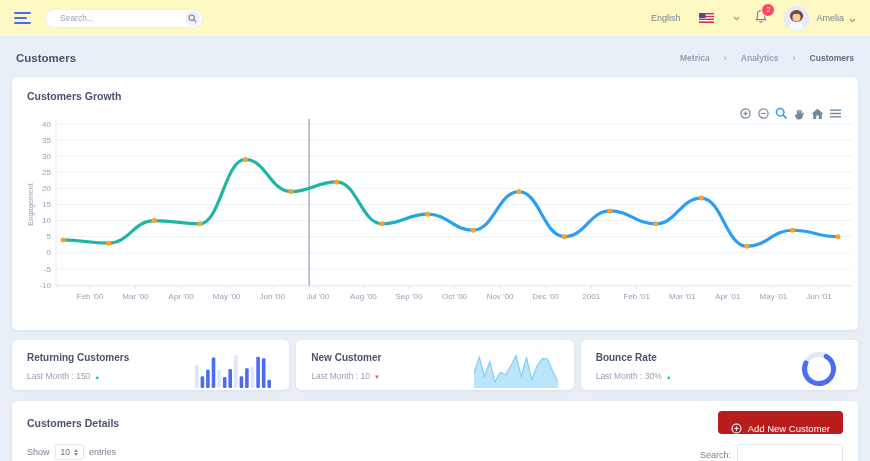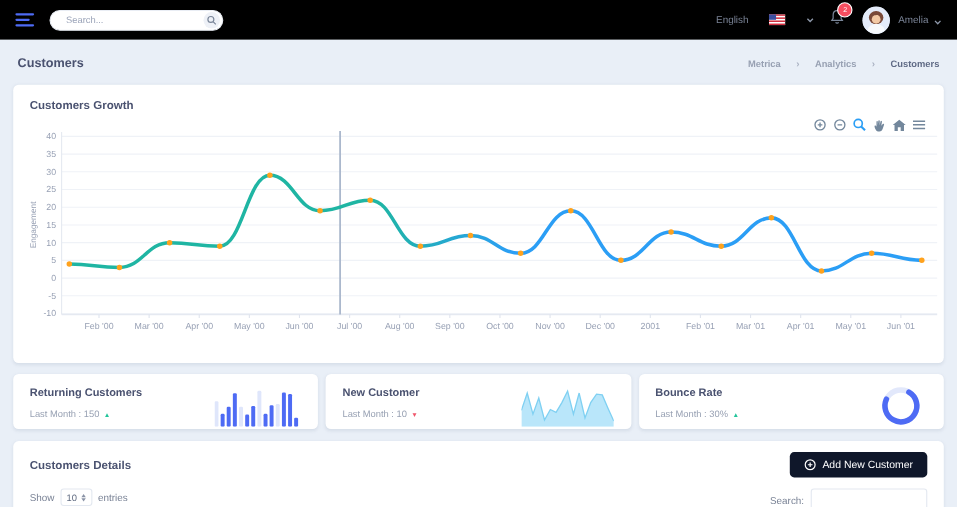--- a/index.html
+++ b/index.html
@@ -1,19 +1,19 @@
 <!DOCTYPE html>
 <html><head>
 <meta charset="utf-8">
 <style>
   html,body{margin:0;padding:0;}
   body{width:870px;height:461px;overflow:hidden;position:relative;background:#e9eff7;
        font-family:"Liberation Sans",sans-serif;color:#4a5270;}
   
-  .topbar{height:36px;background:#000000;display:flex;align-items:center;padding:16px 14px;box-sizing:border-box;}
+  .topbar{height:36px;background:#fef9c3;display:flex;align-items:center;padding:16px 14px;box-sizing:border-box;}
   .hamburger{width:17px;display:flex;flex-direction:column;gap:3px;cursor:pointer;margin-right:14px;}
   .hamburger span{height:2px;border-radius:2px;background:#4e6bf4;}
   .hamburger span:nth-child(2){width:13px;}
   .search-pill{width:158px;height:19px;border:1px solid #e9edf4;border-radius:11px;background:#fff;
       display:flex;align-items:center;padding:0 2px 0 12px;box-sizing:border-box;}
   .search-pill input{border:0;outline:0;background:transparent;font-size:8.5px;color:#5f6a80;width:110px;
       font-family:"Liberation Sans",sans-serif;}
   .search-pill input::placeholder{color:#9aa3b8;}
   .search-btn{margin-left:auto;width:15px;height:15px;border-radius:50%;background:#eef1f7;
       display:flex;align-items:center;justify-content:center;cursor:pointer;}
@@ -45,22 +45,22 @@
   .stat-title{font-size:10px;font-weight:bold;color:#4a5270;}
   .stat-sub{font-size:8.5px;color:#98a1b3;margin-top:8px;}
   .trend{font-size:6px;margin-left:4px;}
   .trend-up{color:#23c59b;}
   .trend-down{color:#f0556a;}
   .mini-chart{position:absolute;right:16px;top:10px;}
   .radial-chart{top:10px;right:20px;}
   
   .details-panel{height:70px;}
   .details-head{display:flex;justify-content:space-between;align-items:center;padding:10px 15px 0 15px;}
-  .add-btn{background:#0f172a;color:#fff;border:none;border-radius:4px;height:23px;padding:0 13px;
-      font-size:9.5px;display:flex;align-items:center;gap:6px;cursor:pointer;font-family:"Liberation Sans",sans-serif;}
+  .add-btn{background:#b91c1c;color:#fff;border:none;border-radius:4px;height:23px;padding:0 13px;
+      font-size:9.5px;display:flex;align-items:flex-end;gap:6px;cursor:pointer;font-family:"Liberation Sans",sans-serif;}
   .details-controls{display:flex;justify-content:space-between;align-items:flex-start;padding:10px 15px 0 15px;
       font-size:9px;color:#7a8396;}
   .show-group{display:flex;align-items:center;gap:5px;}
   .page-size{display:inline-flex;align-items:center;gap:4px;border:1px solid #e3e8f0;border-radius:3px;
       padding:2px 5px;font-size:8.5px;color:#5f6a80;cursor:pointer;background:#fff;}
   .spinners{display:flex;flex-direction:column;gap:1px;}
   .spinners i{width:0;height:0;border-left:2.5px solid transparent;border-right:2.5px solid transparent;}
   .spin-up{border-bottom:3.5px solid #8a93a6;}
   .spin-down{border-top:3.5px solid #8a93a6;}
   .search-group{display:flex;align-items:center;gap:6px;}

